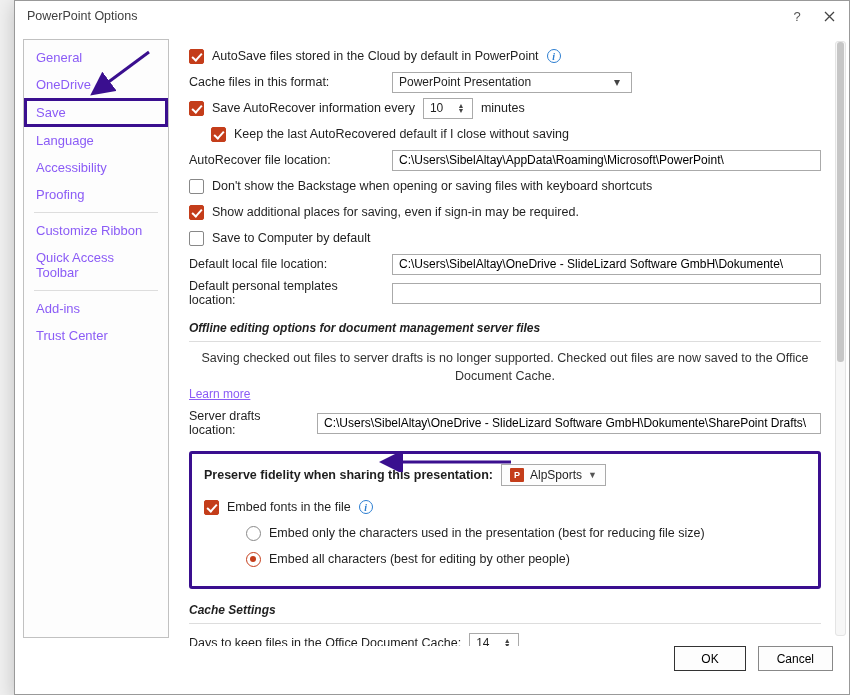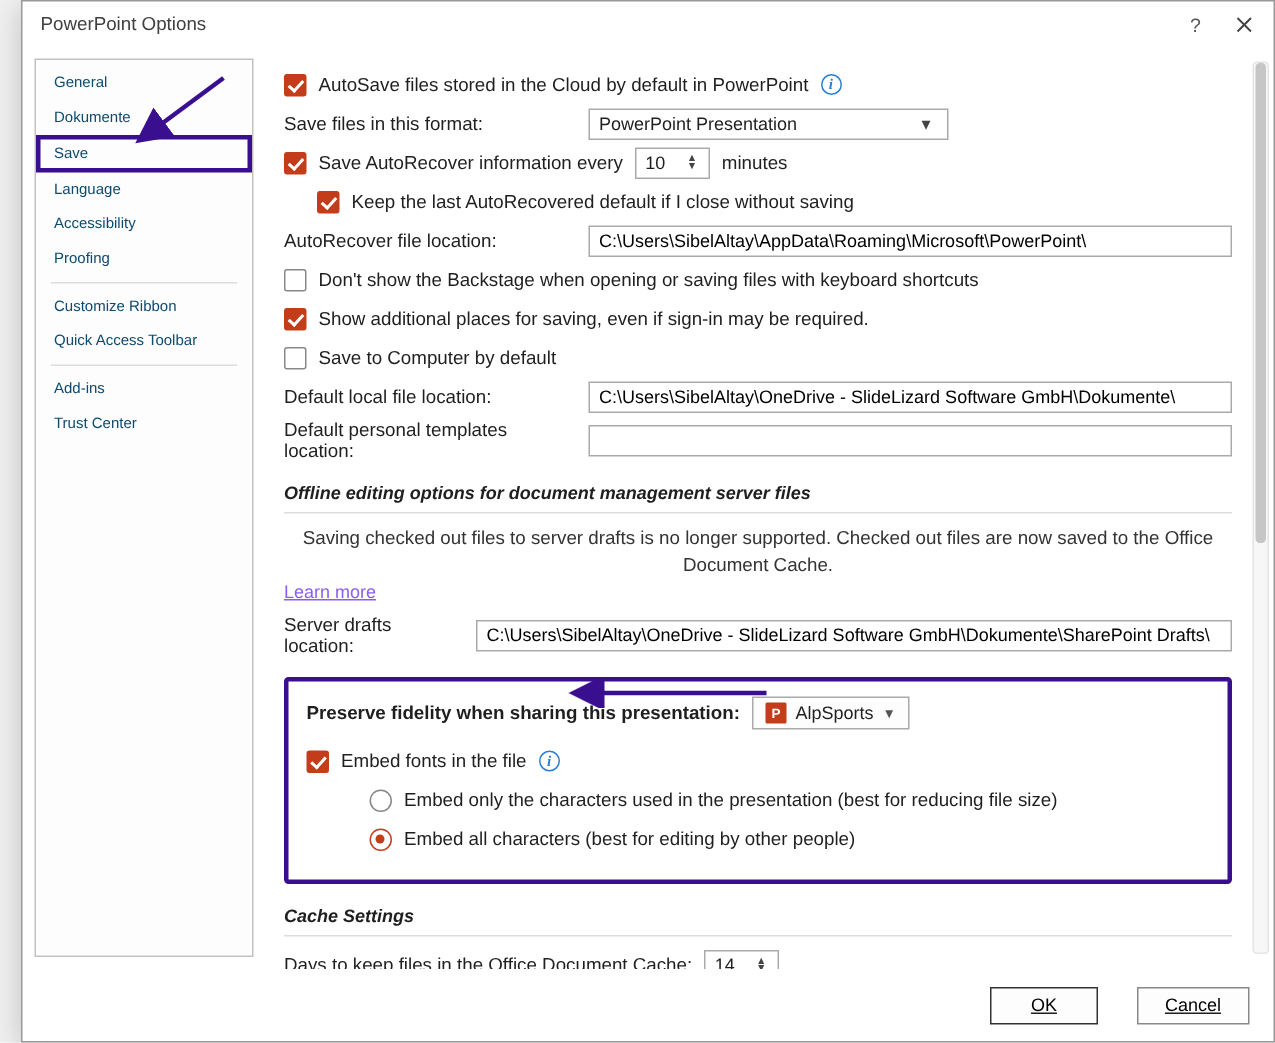--- a/index.html
+++ b/index.html
@@ -45,22 +45,22 @@
     width: 146px;
     border: 1px solid #c1c1c1;
     margin: 8px 0 8px 8px;
     background: #fdfdfd;
     display: flex; flex-direction: column;
     padding: 4px 0;
   }
   .sidebar .nav-item {
     padding: 6px 12px;
     cursor: pointer;
-    font-size: 10px;
-    color: #0c4a6e;
+    font-size: 13px;
+    color: #8b5cf6;
   }
   .sidebar .nav-item.selected {
     border: 3px solid #3a0f8f;
     padding: 4px 9px;
     font-weight: 400;
   }
   .sidebar .sep {
     height: 1px; background: #ddd; margin: 4px 10px;
   }
   .main {
@@ -160,22 +160,22 @@
     background: #fdfdfd;
     height: 25px;
     padding: 0 18px;
     cursor: pointer;
     font: inherit;
   }
   .btn.primary { border: 1.5px solid #333; padding: 0 26px; }
   .footer {
     position: absolute;
     left: 0; right: 0; bottom: 0; height: 48px;
-    display: flex; align-items: center; justify-content: flex-end;
-    gap: 26px; padding: 0 16px; text-decoration: underline;
+    display: flex; align-items: flex-start; justify-content: flex-end;
+    gap: 12px; padding: 0 16px;
   }
   
   .arrow-svg { position: absolute; pointer-events: none; }
   .arrow-sidebar { left: 72px; top: 47px; width: 70px; height: 50px; }
   .arrow-embed  { left: 362px; top: 451px; width: 140px; height: 20px; }
   .combo-btn { width:16px; text-align:center; color:#444; }
 </style>
 </head>
 <body>
 
@@ -187,21 +187,21 @@
     <div class="tb-btn">
       <svg width="11" height="11" viewBox="0 0 11 11">
           <path d="M1 1 L10 10 M10 1 L1 10" stroke="#444" stroke-width="1.3"></path>
         </svg>
     </div>
   </div>
 
   <div class="body">
     <div class="sidebar">
       <div class="nav-item">General</div>
-      <div class="nav-item">Dokumente</div>
+      <div class="nav-item">OneDrive</div>
       <div class="nav-item selected">Save</div>
       <div class="nav-item">Language</div>
       <div class="nav-item">Accessibility</div>
       <div class="nav-item">Proofing</div>
       <div class="sep"></div>
       <div class="nav-item">Customize Ribbon</div>
       <div class="nav-item">Quick Access Toolbar</div>
       <div class="sep"></div>
       <div class="nav-item">Add-ins</div>
       <div class="nav-item">Trust Center</div>
@@ -210,21 +210,21 @@
     <div class="main">
       <div class="content">
 
         <div class="row">
           <input type="checkbox" class="cb" checked="" style="">
           <label class="txt">AutoSave files stored in the Cloud by default in PowerPoint</label>
           <span class="info-icon">i</span>
         </div>
 
         <div class="row">
-          <span class="txt" style="width:195px">Save files in this format:</span>
+          <span class="txt" style="width:195px">Cache files in this format:</span>
           <div class="select" style="display:flex;align-items:center;justify-content:space-between;gap:28px;">
             <span>PowerPoint Presentation</span>
             <span class="combo-btn">▾</span>
           </div>
         </div>
 
         <div class="row">
           <input type="checkbox" class="cb" checked="" style="">
           <label class="txt">Save AutoRecover information every</label>
           <div class="spin">

